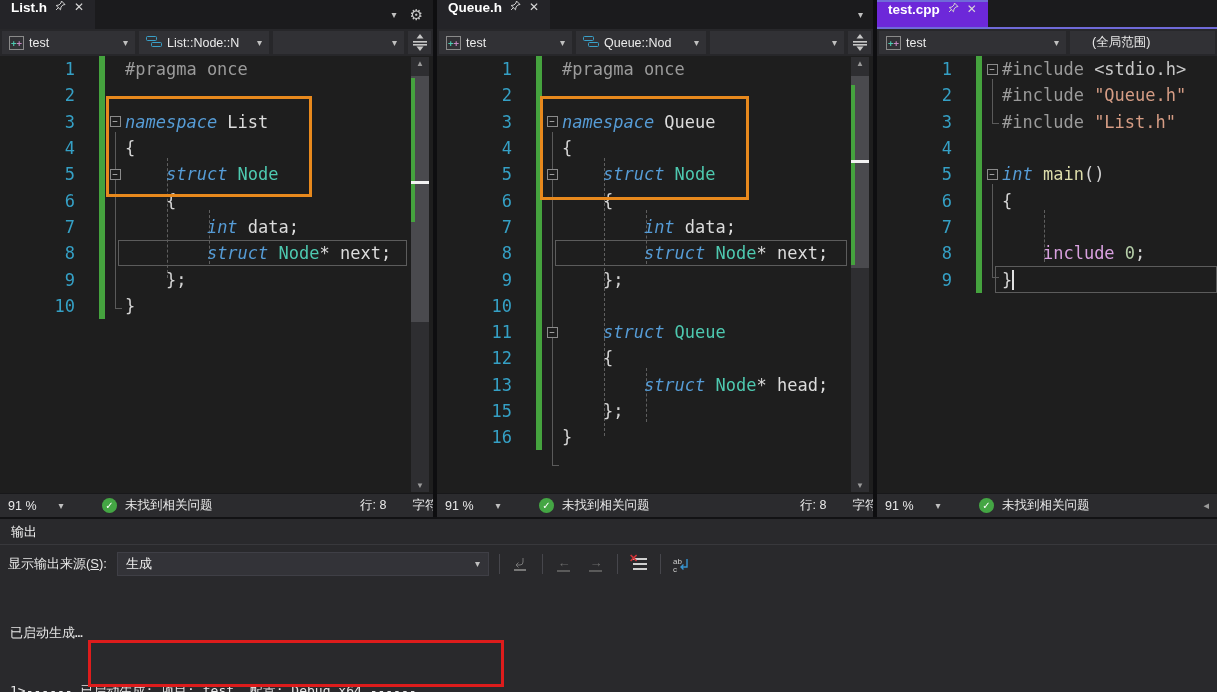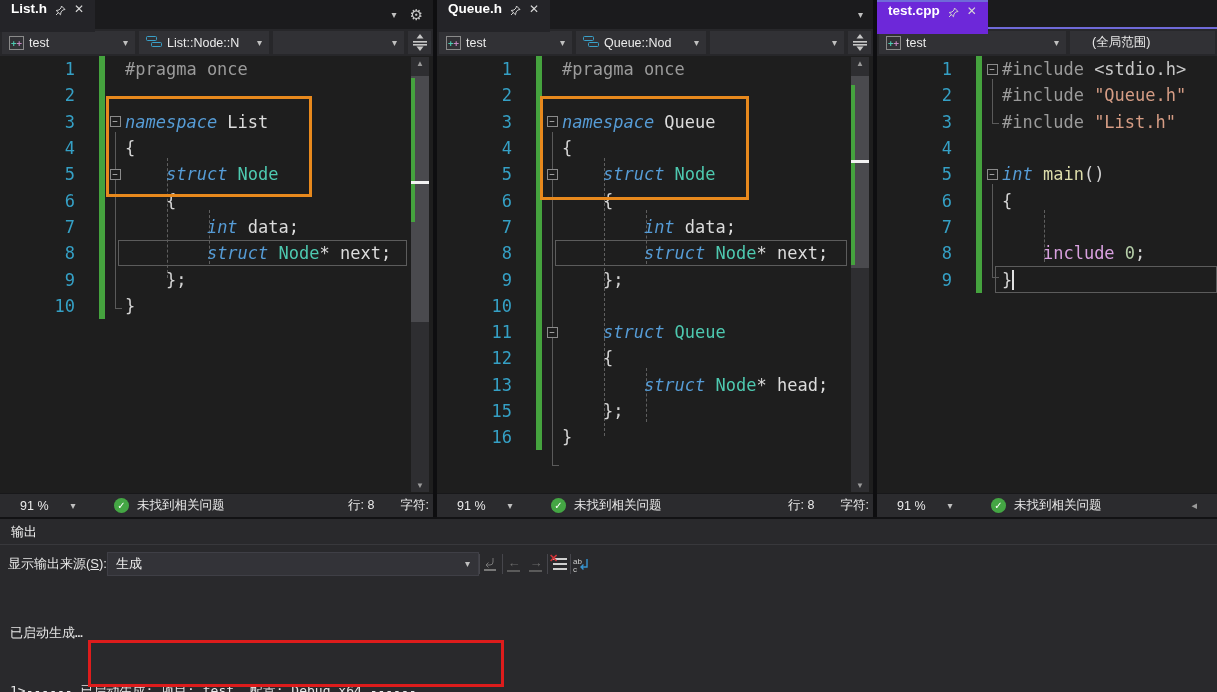--- a/index.html
+++ b/index.html
@@ -7,21 +7,21 @@
               font-family:"Liberation Sans", sans-serif; }
   body { position:relative; color:#e8e8e8; }
 
   
   .pane { position:absolute; top:0; height:517px; background:#1e1e1e; overflow:hidden; }
   #pane1 { left:0;   width:433px; }
   #pane2 { left:437px; width:436px; }
   #pane3 { left:877px; width:340px; }
 
   .tabrow { height:29px; background:#1b1b1d; display:flex; align-items:stretch; position:relative; }
-  .tab { display:flex; align-items:flex-end; gap:8px; padding:16px 11px; background:#242428;
+  .tab { display:flex; align-items:flex-start; gap:8px; padding:0 11px; background:#242428;
          color:#ffffff; font-weight:bold; font-size:13.5px; }
   #pane3 .tabrow { border-bottom:2px solid #6F6AD8; }
   #pane3 .tab { background:#6d28d9; border-top:2px solid #6F6AD8; }
   .pin svg { display:block; }
   .close { color:#d8d8d8; font-size:12px; font-weight:normal; }
   .tabicons { margin-left:auto; display:flex; align-items:center; gap:13px; padding-right:10px; }
   .chev { color:#c0c0c0; font-size:10px; line-height:1; }
   .gear { color:#c8c8c8; font-size:15px; line-height:1; }
 
   .navrow { height:27px; background:#27272a; display:flex; align-items:center; gap:4px; padding:2px 2px; }
@@ -72,35 +72,35 @@
   .vscroll { position:absolute; right:4px; top:1px; width:18px; height:435px; background:#2e2e31; z-index:6; }
   .sb-arrow { position:absolute; left:0; width:18px; text-align:center; color:#9a9a9a; font-size:8px; }
   .sb-up { top:2px; } .sb-down { bottom:2px; }
   .sb-thumb { position:absolute; left:0; right:0; background:#4a4a4e; }
   .sb-green { position:absolute; left:0; width:4px; background:#45A33E; z-index:2; }
   .sb-wline { position:absolute; left:0; right:0; height:3px; background:#f2f2f2; z-index:3; }
 
   
   .statusbar { position:absolute; left:0; right:0; bottom:0; height:24px; background:#2b2b2e;
                border-top:1px solid #18181a; display:flex; align-items:center; gap:0;
-               font-size:12.5px; color:#eaeaea; padding:0 20px; overflow:hidden; white-space:nowrap; }
+               font-size:12.5px; color:#eaeaea; padding:0 8px; overflow:hidden; white-space:nowrap; }
   .zoomdd { display:flex; align-items:center; gap:22px; width:68px; flex:none; }
   .health { display:flex; align-items:center; gap:8px; margin-left:26px; }
   .checkicon { width:15px; height:15px; border-radius:50%; background:#44A644; color:#fff;
                font-size:10px; line-height:15px; text-align:center; flex:none; }
   .spacer { flex:1; }
   .colind { margin-left:26px; margin-right:-16px; }
   .sb-left-arrow { margin-left:auto; color:#9a9a9a; font-size:11px; }
 
   
   #output { position:absolute; top:517px; left:0; width:1217px; height:175px; background:#29292c;
             border-top:2px solid #121214; }
   .out-title { height:26px; display:flex; align-items:center; padding:8px 11px; font-size:13px;
                color:#f0f0f0; border-bottom:1px solid #38383c; }
-  .out-toolbar { height:38px; display:flex; align-items:center; padding:0 8px; }
+  .out-toolbar { height:38px; display:flex; align-items:center; padding:0 8px; gap:10px; }
   .out-label { font-size:13px; color:#e6e6e6; white-space:nowrap; }
   .out-label u { text-decoration:underline; }
   .out-dd { width:372px; height:24px; background:#333338; border:1px solid #3f3f46; display:flex;
             align-items:center; padding:0 8px; font-size:13px; color:#f0f0f0; }
   .out-dd .chev { margin-left:auto; }
   .vsep { width:1px; height:20px; background:#46464c; }
   .tbico { width:22px; height:20px; position:relative; display:flex; align-items:center; justify-content:center; }
   .arrow-dis { color:#6a6a6a; font-size:13px; line-height:1; border-bottom:2px solid #5a5a5a; padding-bottom:1px; }
   .clearico { position:relative; width:16px; height:14px; }
   .clearico i { position:absolute; left:2px; right:0; height:2px; background:#cfcfcf; }

